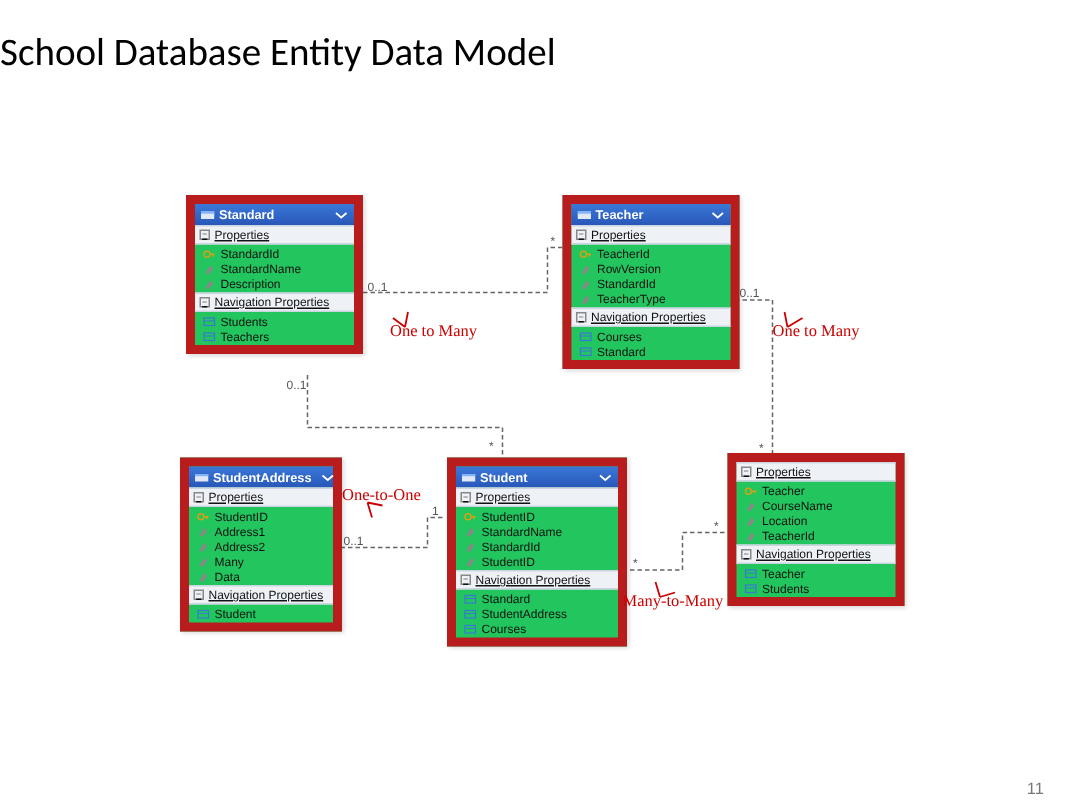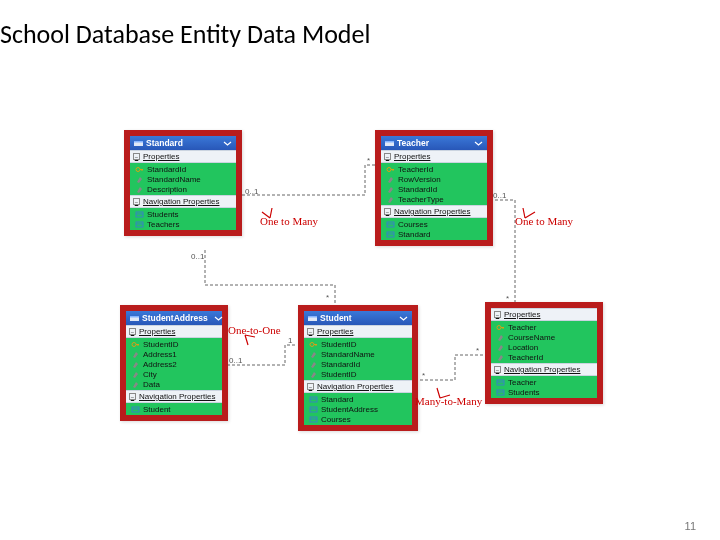--- a/index.html
+++ b/index.html
@@ -335,21 +335,21 @@
             </svg>
           </span>
           <span>Address2</span>
         </div>
       <div class="prop">
           <span class="picon">
             <svg width="9" height="9">
               <path d="M2 7 L5 2 L7 4 L4 8 Z" fill="#888"></path>
             </svg>
           </span>
-          <span>City</span>
+          <span>Many</span>
         </div>
       <div class="prop">
           <span class="picon">
             <svg width="9" height="9">
               <path d="M2 7 L5 2 L7 4 L4 8 Z" fill="#888"></path>
             </svg>
           </span>
           <span>Data</span>
         </div>
     </div>

